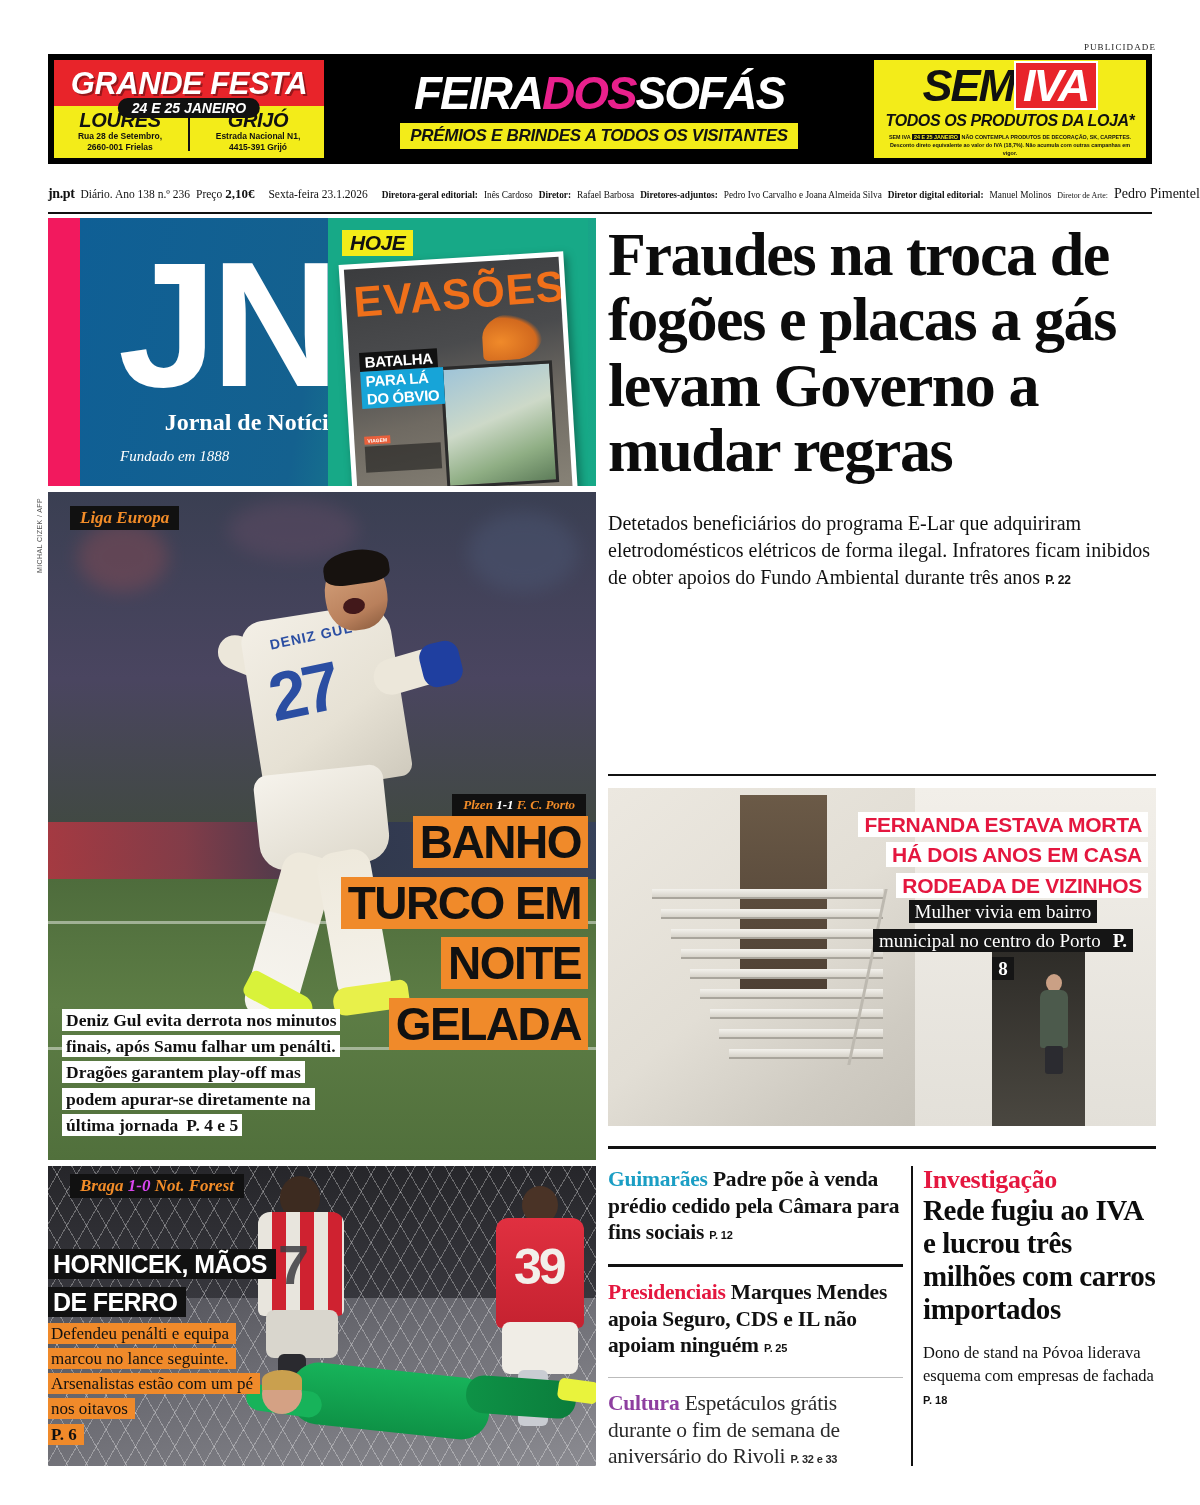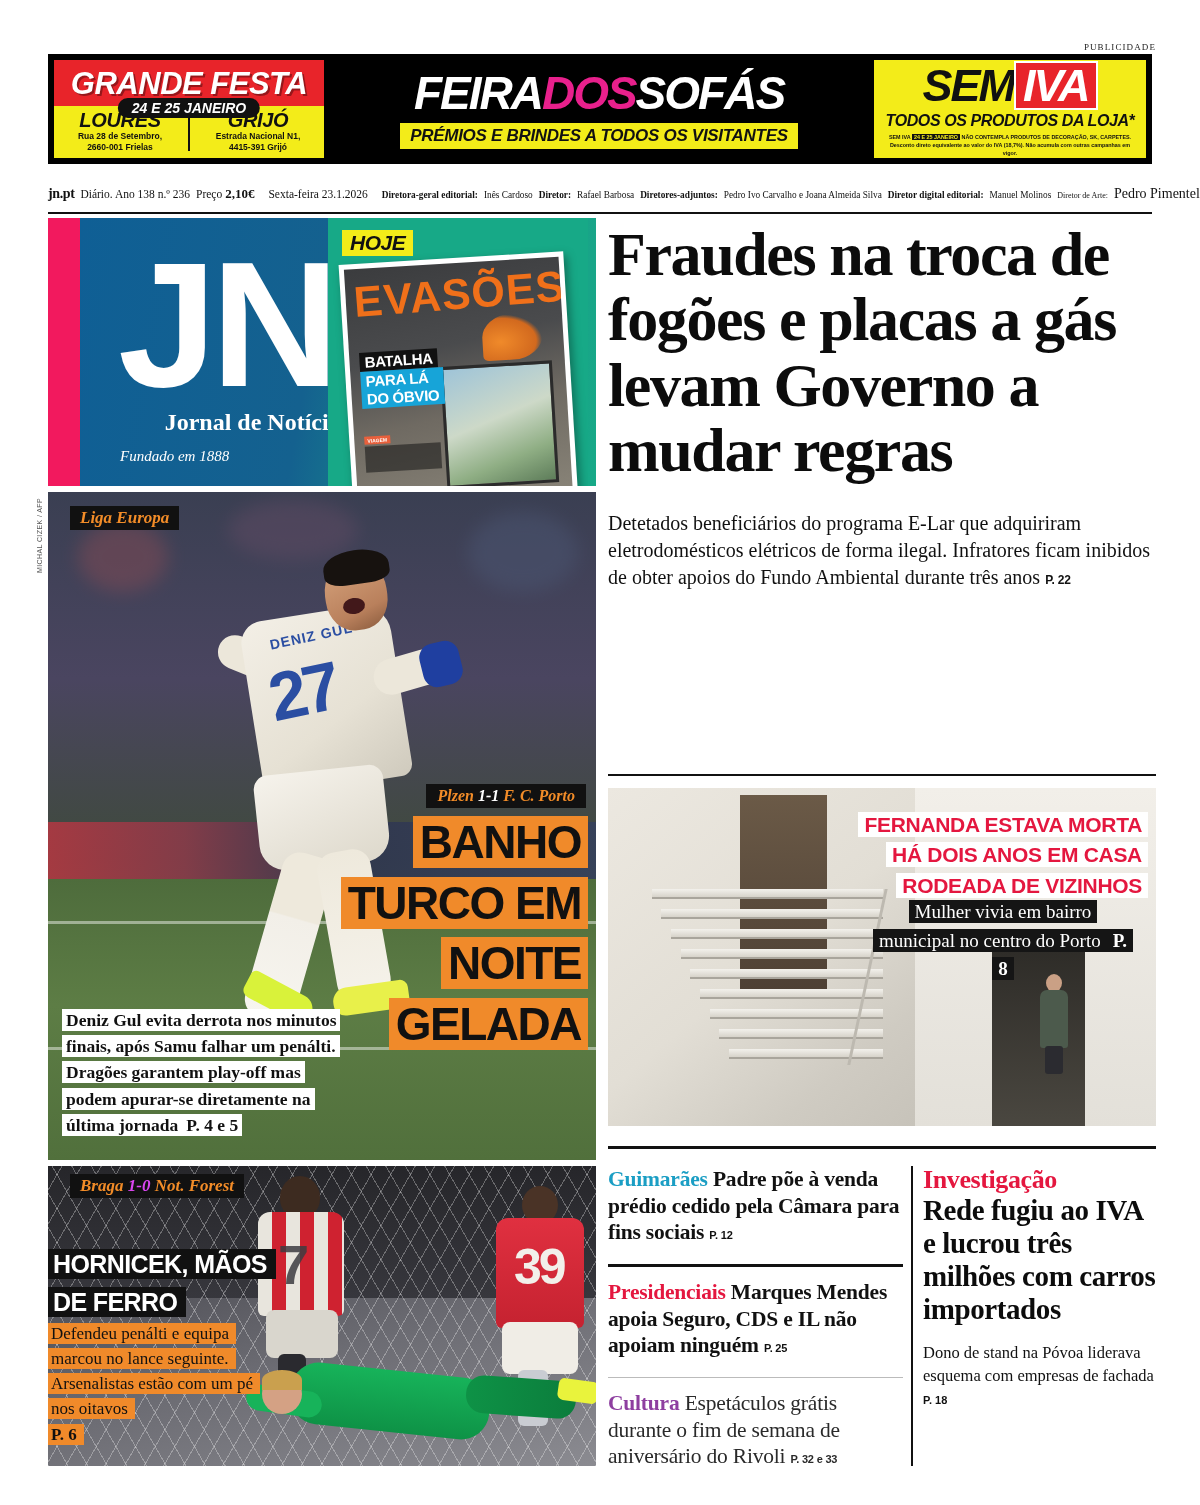--- a/index.html
+++ b/index.html
@@ -301,24 +301,24 @@
     background:#e8f04a; border-radius:14px 8px 8px 12px; transform:rotate(-8deg);
   }
 
   .tag-liga{
     position:absolute; left:22px; top:14px;
     background:#111; color:#f28c28;
     font-family:"Liberation Serif",serif; font-weight:bold; font-style:italic;
     font-size:17px; padding:2px 10px;
   }
   .score-tag{
-    position:absolute; right:10px; top:292px;
+    position:absolute; right:10px; top:302px;
     background:#111; color:#fff;
     font-family:"Liberation Serif",serif; font-weight:bold; font-style:italic;
-    font-size:16px; padding:3px 11px; white-space:nowrap;
+    font-size:13px; padding:3px 11px; white-space:nowrap;
   }
   .score-tag .t{ color:#f28c28; }
   .score-tag .n{ color:#fff; }
   .banho{
     position:absolute; right:8px; top:320px; width:320px; text-align:right;
   }
   .banho span{
     display:inline; background:#f08a2a; color:#111;
     font-family:"Liberation Sans",sans-serif; font-weight:bold;
     font-size:46px; line-height:1.32; letter-spacing:-1.5px;

